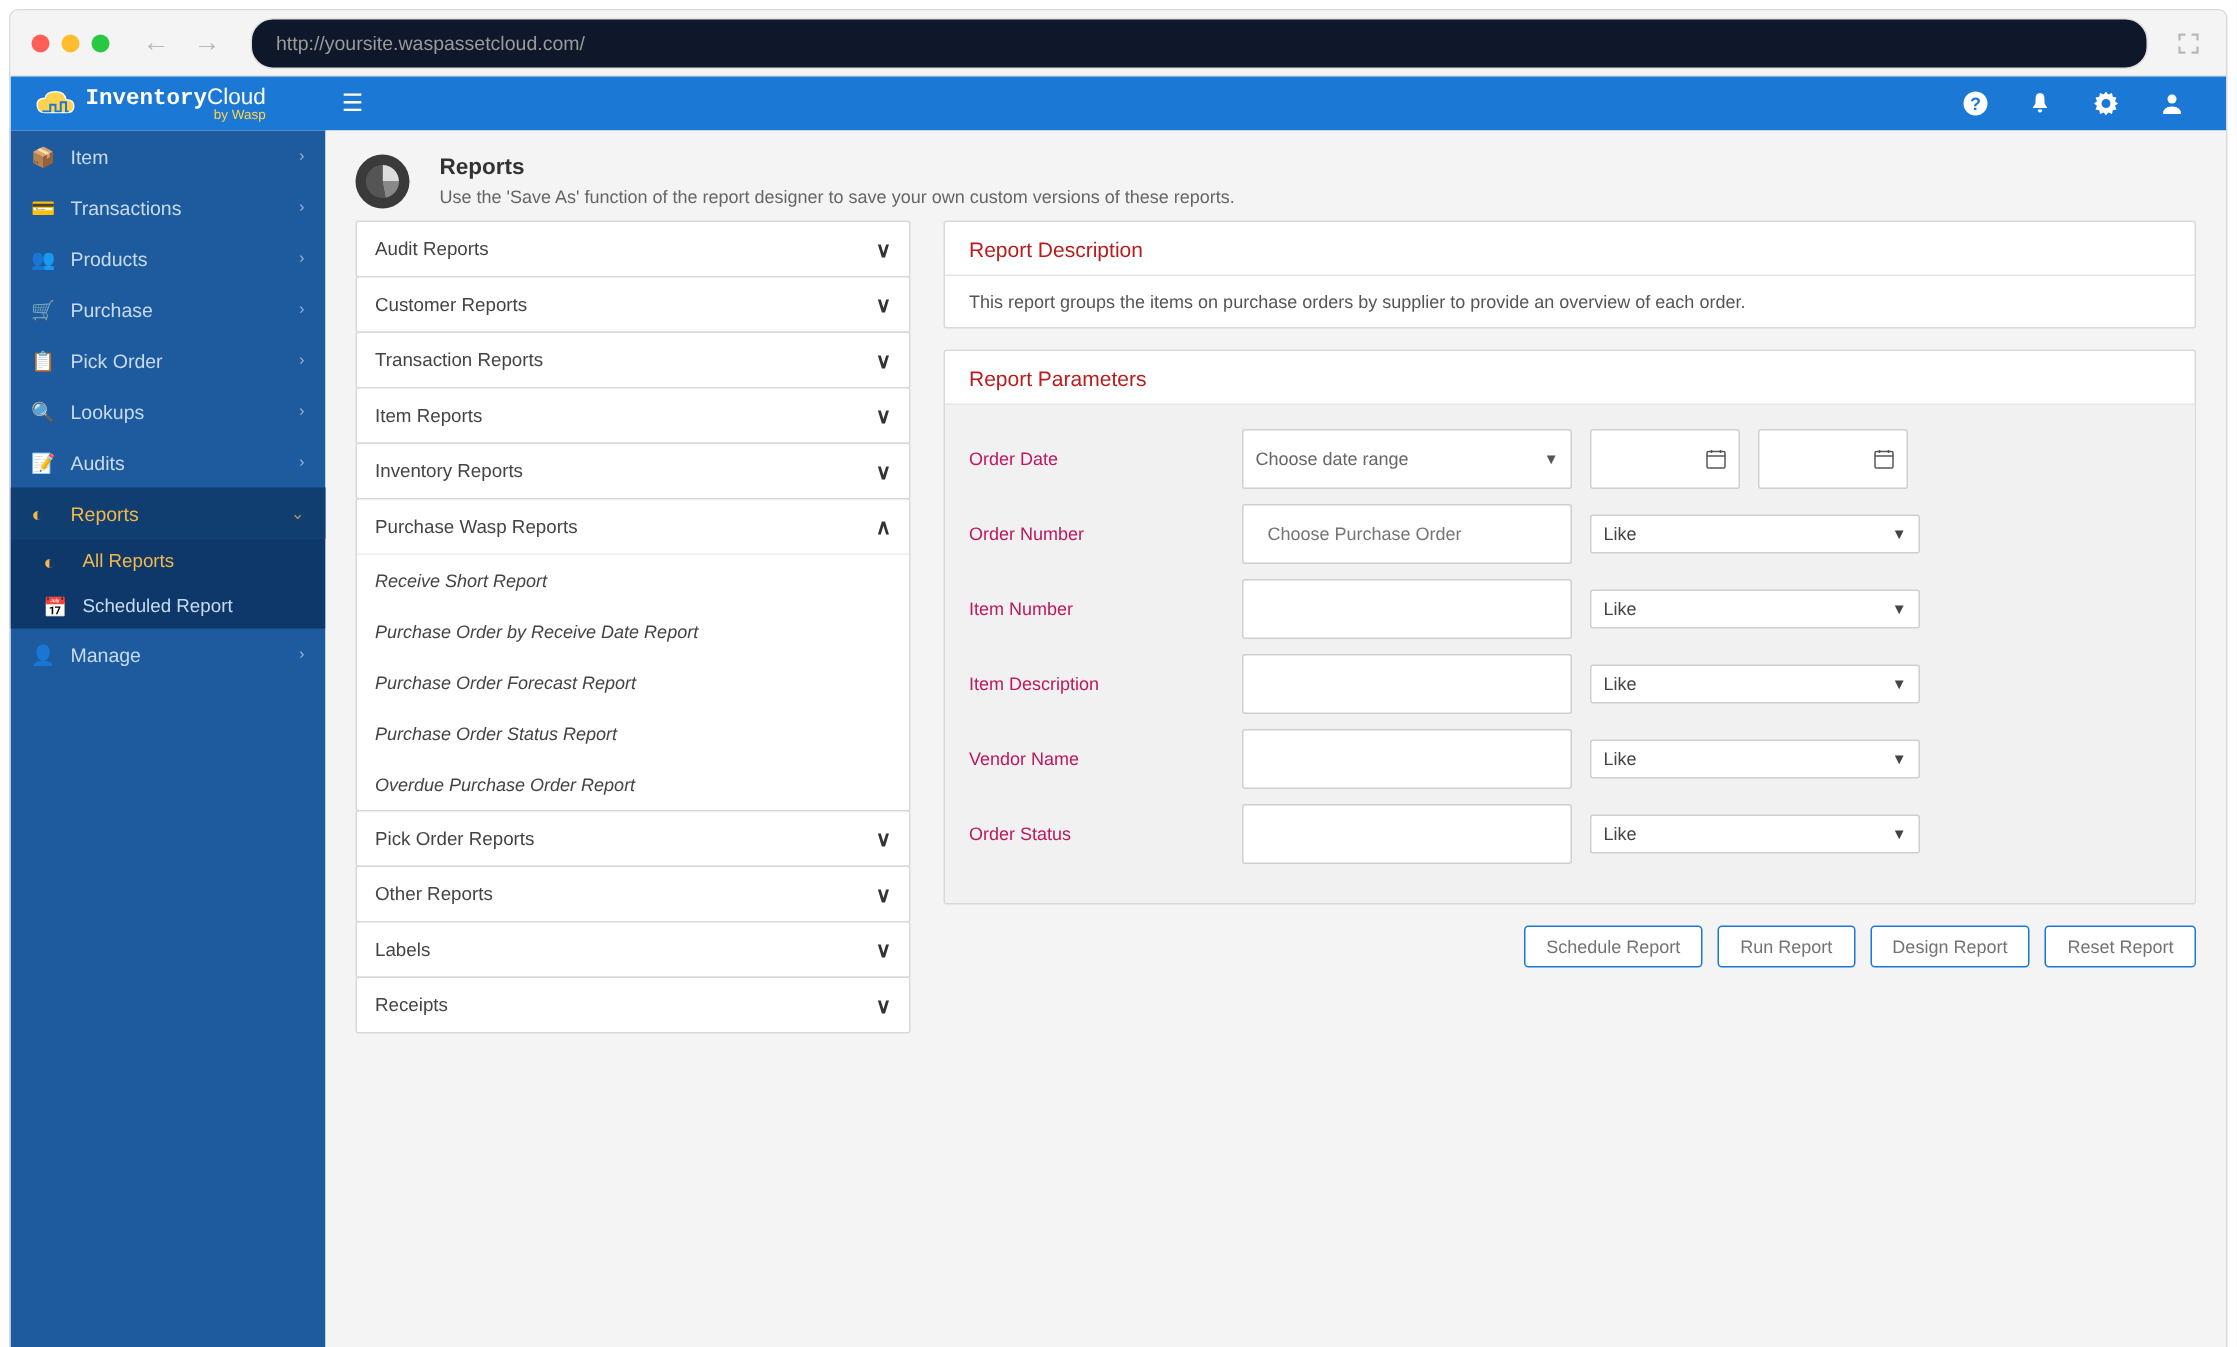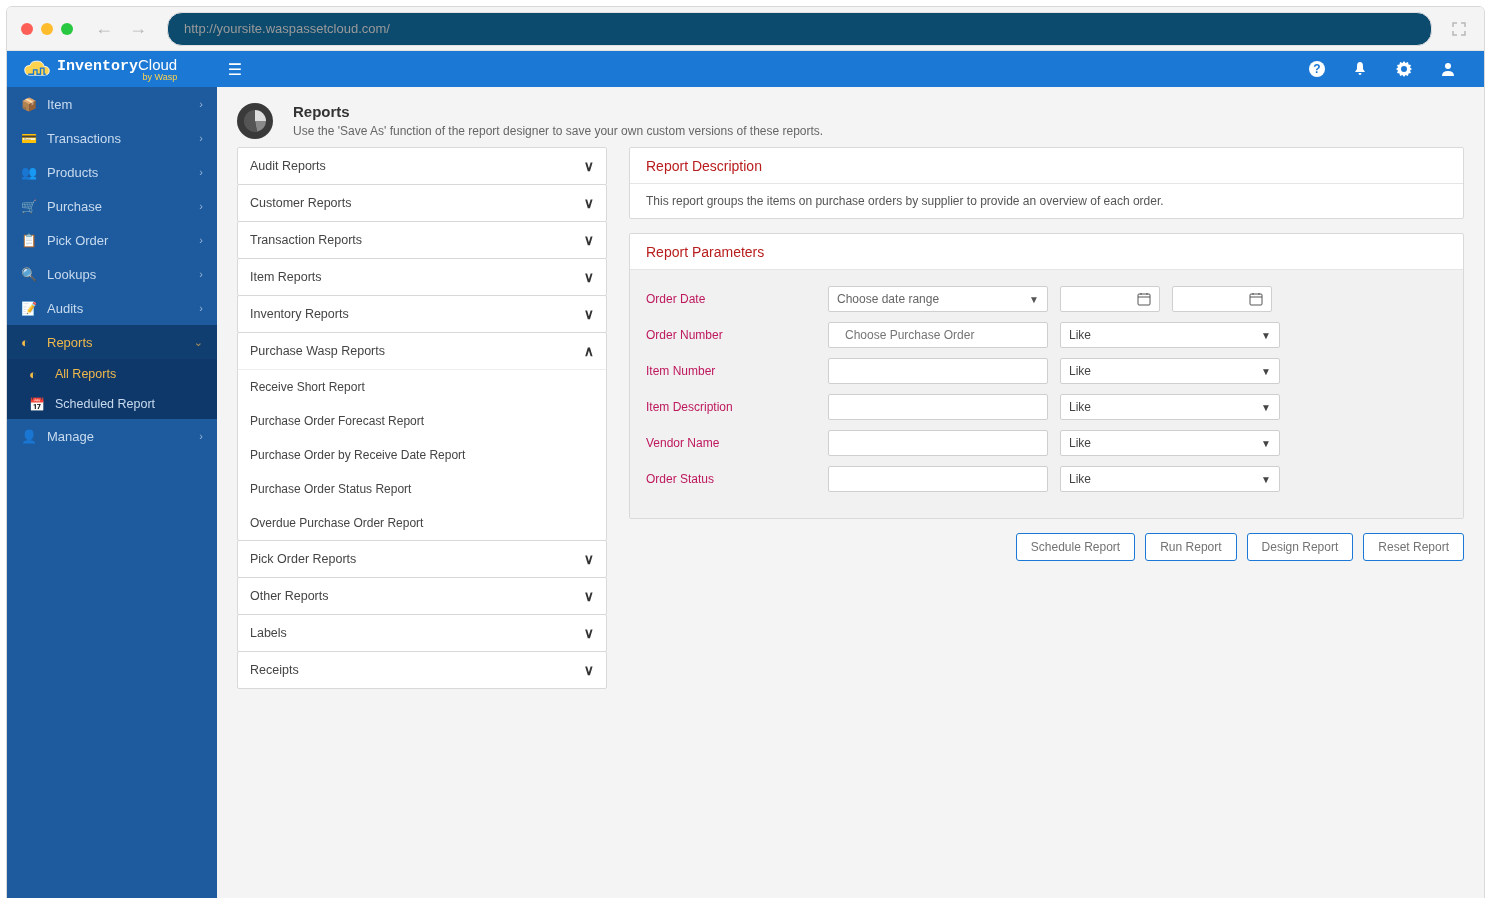--- a/index.html
+++ b/index.html
@@ -5,21 +5,21 @@
   * { box-sizing: border-box; margin: 0; padding: 0; }
   body { font-family: "Segoe UI", Arial, sans-serif; font-size: 13px; background: #fff; color: #333; }
 
   
   .browser-frame { border: 1px solid #d9d9d9; border-radius: 6px; margin: 6px; overflow: hidden; }
   .browser-toolbar { display:flex; align-items:center; height:44px; background:#f4f4f4; border-bottom:1px solid #e3e3e3; padding:0 14px; gap:8px; }
   .dots { display:flex; gap:8px; margin-right:10px; }
   .dot { width:12px; height:12px; border-radius:50%; }
   .dot.red{background:#ff5f57;} .dot.yellow{background:#ffbd2e;} .dot.green{background:#28c940;}
   .nav-arrow { width:26px; height:26px; display:flex; align-items:center; justify-content:center; color:#b8b8b8; font-size:18px; cursor:pointer;}
-  .url-bar { flex:1; height:30px; background:#0c4a6e; border:1px solid #e0e0e0; border-radius:15px; padding:16px 16px; color:#9a9a9a; font-size:13px; display:flex; align-items:center; margin:0 8px;}
+  .url-bar { flex:1; height:30px; background:#0f172a; border:1px solid #e0e0e0; border-radius:15px; padding:16px 16px; color:#9a9a9a; font-size:13px; display:flex; align-items:center; margin:0 8px;}
   .expand-corner { width:22px; height:22px; color:#b8b8b8; display:flex; align-items:center; justify-content:center;}
 
   .app { display:flex; height:830px; }
 
   
   .appbar { height:36px; background:#1b78d4; display:flex; align-items:center; color:#fff; }
   .logo-area { width:210px; display:flex; align-items:center; padding-left:16px; height:36px;}
   .logo-cloud { width:28px; height:20px; margin-right:6px; }
   .logo-text { font-size:15px; line-height:1; }
   .logo-text b { font-weight:700;font-family:Liberation Mono, monospace; }
@@ -50,31 +50,31 @@
   .search-input { width:220px; height:26px; border:1px solid #cfcfcf; border-radius:2px; padding:0 8px; font-size:12px; background:#fff;}
   .search-input::placeholder{color:#aaa;}
 
   .columns { display:flex; gap:22px; padding:0 20px 20px 20px; align-items:flex-start;}
   .col-left { width:370px; }
   .col-right { flex:1; }
 
   .acc { border:1px solid #d9d9d9; border-radius:2px; margin-bottom:-1px; background:#fff;}
   .acc-head { display:flex; align-items:center; height:36px; padding:0 12px; font-size:12.5px; color:#444; cursor:pointer;}
   .acc-head .chev { margin-left:auto; font-size:14px; font-weight:bold; color:#333;}
-  .acc-body { border-top:1px solid #eee; }
+  .acc-body { border-top:1px solid #eee;font-style:italic; }
   .acc-item { height:34px; display:flex; align-items:center; padding:0 12px; font-size:12px; color:#444; cursor:pointer;}
 
   .panel { border:1px solid #d9d9d9; border-radius:2px; background:#fff; margin-bottom:14px;}
   .panel-head { height:36px; display:flex; align-items:center; padding:0 16px; font-size:14px; color:#b91c1c; border-bottom:1px solid #e5e5e5;}
   .panel-body { padding:10px 16px; font-size:12px; color:#555;}
   .panel-body.params { background:#f1f1f1; padding:16px 16px;}
 
   .param-row { display:flex; align-items:center; margin-bottom:10px; gap:12px;}
   .param-label { width:170px; text-align:left; font-size:12px; color:#be185d;}
-  .param-input { height:26px; border:1px solid #cfcfcf; background:#fff; border-radius:2px; padding:0 8px; font-size:12px; color:#666;}
+  .param-input { height:40px; border:1px solid #cfcfcf; background:#fff; border-radius:2px; padding:0 8px; font-size:12px; color:#666;}
   .param-input.sel { width:220px; display:flex; align-items:center; justify-content:space-between;}
   .param-input.sel .caret{font-size:10px;color:#555;}
   .param-input.date { width:100px; display:flex; align-items:center; justify-content:flex-end;}
   .param-input.txt { width:220px;padding-left:16px; }
   .param-like { width:220px; height:26px; border:1px solid #cfcfcf; background:#fff; border-radius:2px; padding:0 8px; font-size:12px; color:#444; display:flex; align-items:center; justify-content:space-between;}
 
   .btn-row { display:flex; justify-content:flex-end; gap:10px; }
   .btn { height:28px; padding:0 14px; border:1px solid #1b78d4; background:#fff; color:#737373; border-radius:3px; font-size:12px; cursor:pointer;}
 
   svg { display:block; }
@@ -243,22 +243,22 @@
                 <span class="chev">∨</span>
               </div>
             </div>
             <div class="acc">
               <div class="acc-head">
                 <span>Purchase Wasp Reports</span>
                 <span class="chev">∧</span>
               </div>
               <div class="acc-body">
                 <div class="acc-item">Receive Short Report</div>
+                <div class="acc-item">Purchase Order by Receive Date Report</div>
                 <div class="acc-item">Purchase Order Forecast Report</div>
-                <div class="acc-item">Purchase Order by Receive Date Report</div>
                 <div class="acc-item">Purchase Order Status Report</div>
                 <div class="acc-item">Overdue Purchase Order Report</div>
               </div>
             </div>
             <div class="acc">
               <div class="acc-head">
                 <span>Pick Order Reports</span>
                 <span class="chev">∨</span>
               </div>
             </div>

